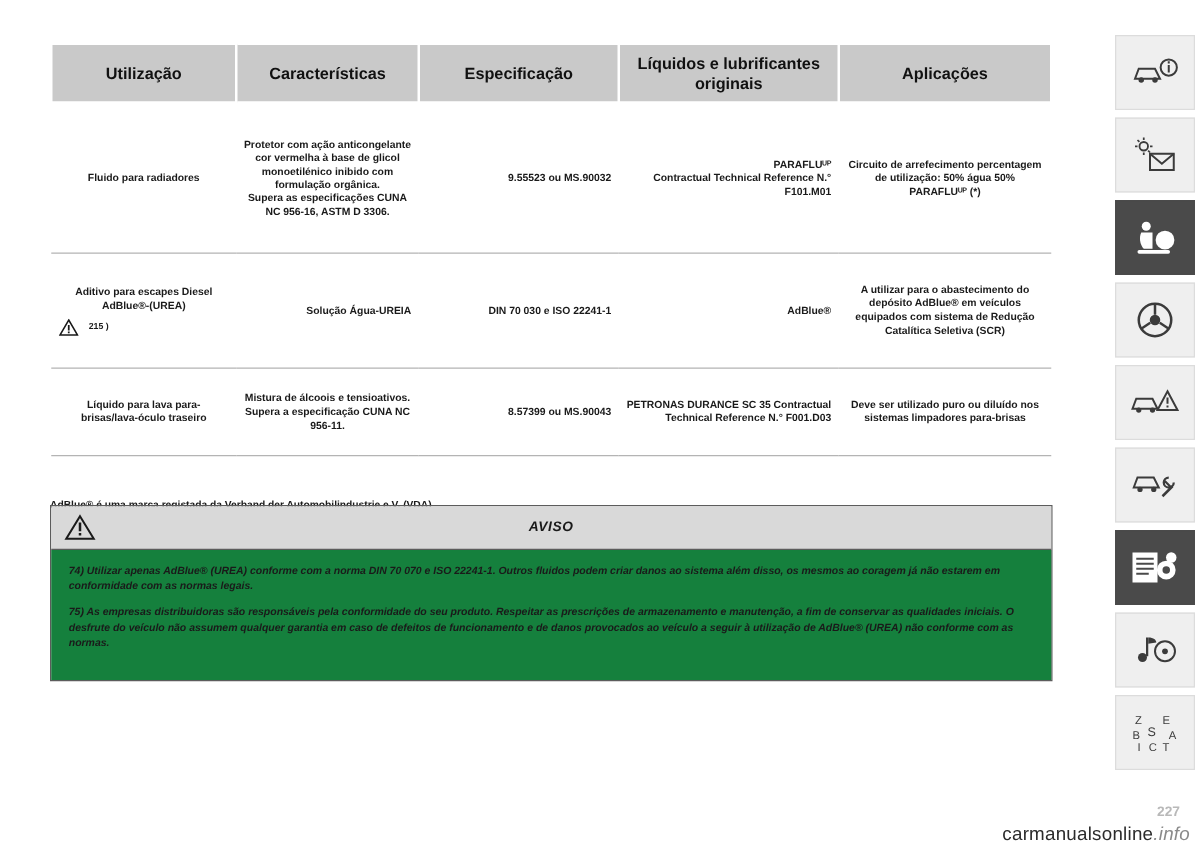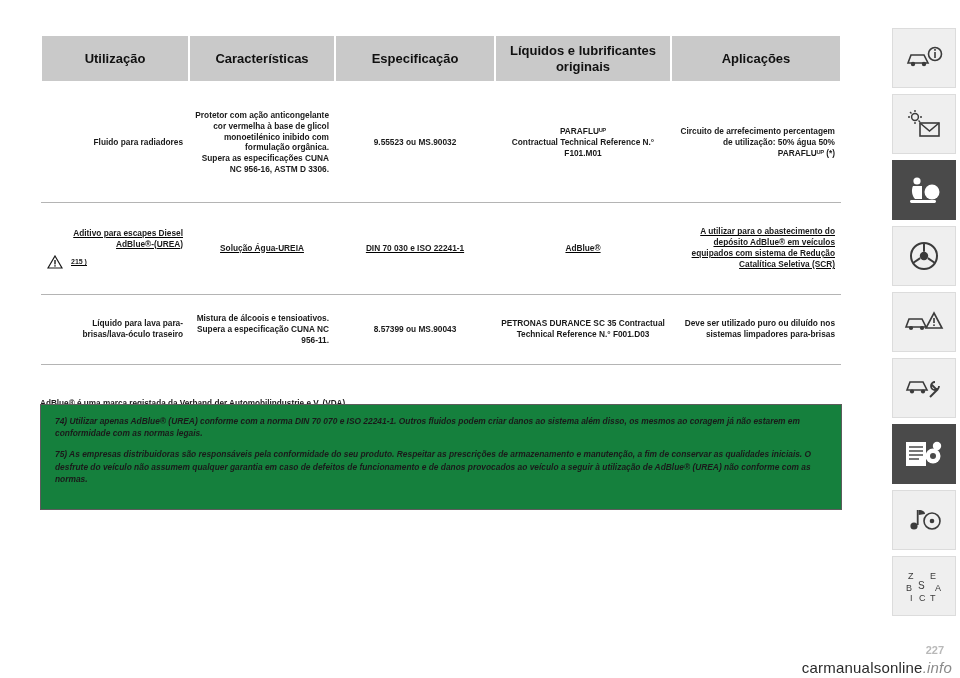--- a/index.html
+++ b/index.html
@@ -46,22 +46,22 @@
   table.spec td {
     font-size: 8.3px;
     font-weight: bold;
     color: #1a1a1a;
     vertical-align: middle;
     padding: 8px 6px;
     border-bottom: 1px solid #b4b4b4;
     line-height: 1.32;
   }
   table.spec tr.row-first td { border-top: none; }
-  td.c { text-align: center; }
-  td.l { text-align: right; margin-top: 46px; }
+  td.c { text-align: right; }
+  td.l { text-align: center; margin-top: 46px; }
 
   .col1 { width: 148px; }
   .col2 { width: 146px; }
   .col3 { width: 160px; }
   .col4 { width: 176px; }
   .col5 { width: 170px; }
 
   .warn-mini {
     display: inline-block;
     vertical-align: middle;
@@ -205,21 +205,21 @@
       <tbody>
         <tr class="row-first" style="height:120px;">
           <td class="l">Fluido para radiadores</td>
           <td class="l" style="white-space:pre-line;">Protetor com ação anticongelante cor vermelha à base de glicol monoetilénico inibido com formulação orgânica.
 Supera as especificações CUNA NC 956-16, ASTM D 3306.</td>
           <td class="c">9.55523 ou MS.90032</td>
           <td class="c" style="white-space:pre-line;">PARAFLUᵁᴾ
 Contractual Technical Reference N.° F101.M01</td>
           <td class="l">Circuito de arrefecimento percentagem de utilização: 50% água 50% PARAFLUᵁᴾ (*)</td>
         </tr>
-        <tr style="height:92px;text-decoration:underline;">
+        <tr style="height:92px;">
           <td class="l">
             <span>Aditivo para escapes Diesel AdBlue®-(UREA)</span>
             <span class="mini-row">
               <svg class="warn-mini" width="16" height="14" viewBox="0 0 16 14">
                 <polygon points="8,1 15,13 1,13" fill="#ffffff" stroke="#1a1a1a" stroke-width="1.2"></polygon>
                 <rect x="7.3" y="5" width="1.4" height="4.4" fill="#1a1a1a"></rect>
                 <rect x="7.3" y="10.2" width="1.4" height="1.4" fill="#1a1a1a"></rect>
               </svg>
               <span class="mini-label">215 )</span>
             </span>
@@ -236,20 +236,28 @@
           <td class="c">PETRONAS DURANCE SC 35 Contractual Technical Reference N.° F001.D03</td>
           <td class="l">Deve ser utilizado puro ou diluído nos sistemas limpadores para-brisas</td>
         </tr>
       </tbody>
     </table>
   </div>
 
   <div class="footnote fn2">AdBlue® é uma marca registada da Verband der Automobilindustrie e.V. (VDA)</div>
 
   <div class="aviso">
+    <div class="aviso-head">
+      <svg class="aviso-icon" width="26" height="22" viewBox="0 0 26 22">
+        <polygon points="13,2 24,20 2,20" fill="#d9d9d9" stroke="#1a1a1a" stroke-width="1.6"></polygon>
+        <rect x="12" y="7" width="2" height="7" fill="#1a1a1a"></rect>
+        <rect x="12" y="15.4" width="2" height="2" fill="#1a1a1a"></rect>
+      </svg>
+      <div class="ttl">AVISO</div>
+    </div>
     <div class="aviso-body">
       <p>74) Utilizar apenas AdBlue® (UREA) conforme com a norma DIN 70 070 e ISO 22241-1. Outros fluidos podem criar danos ao sistema além disso, os mesmos ao coragem já não estarem em conformidade com as normas legais.</p>
       <p>75) As empresas distribuidoras são responsáveis pela conformidade do seu produto. Respeitar as prescrições de armazenamento e manutenção, a fim de conservar as qualidades iniciais. O desfrute do veículo não assumem qualquer garantia em caso de defeitos de funcionamento e de danos provocados ao veículo a seguir à utilização de AdBlue® (UREA) não conforme com as normas.</p>
     </div>
   </div>
 
   <div class="rail">
 
     <div class="rail-item">
       <svg width="40" height="30" viewBox="0 0 40 30">

